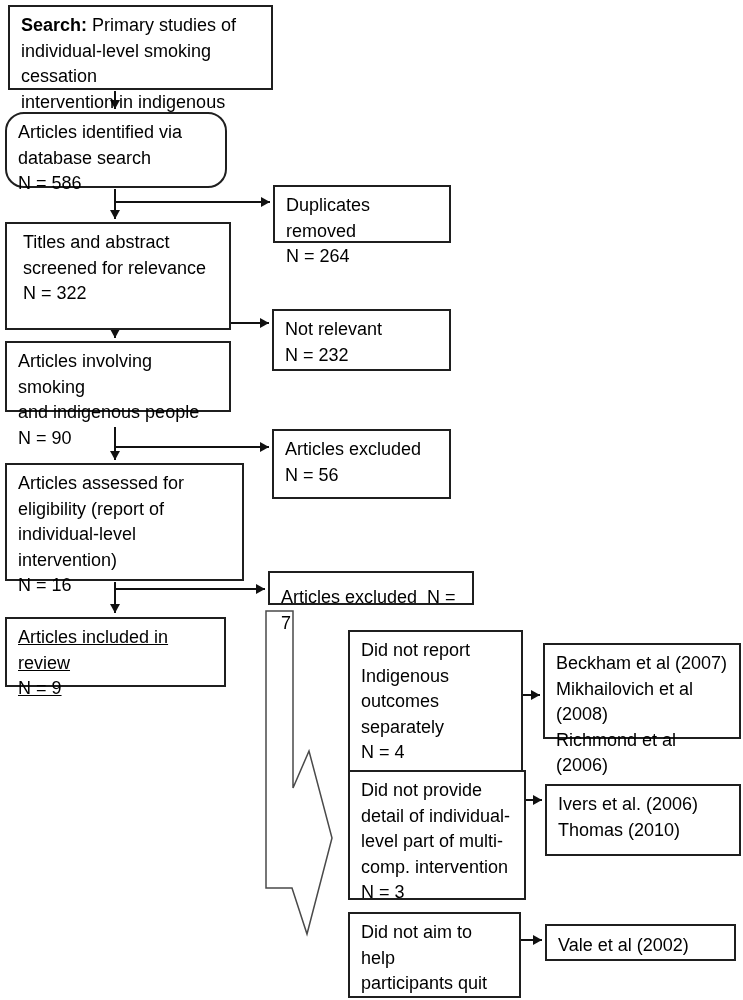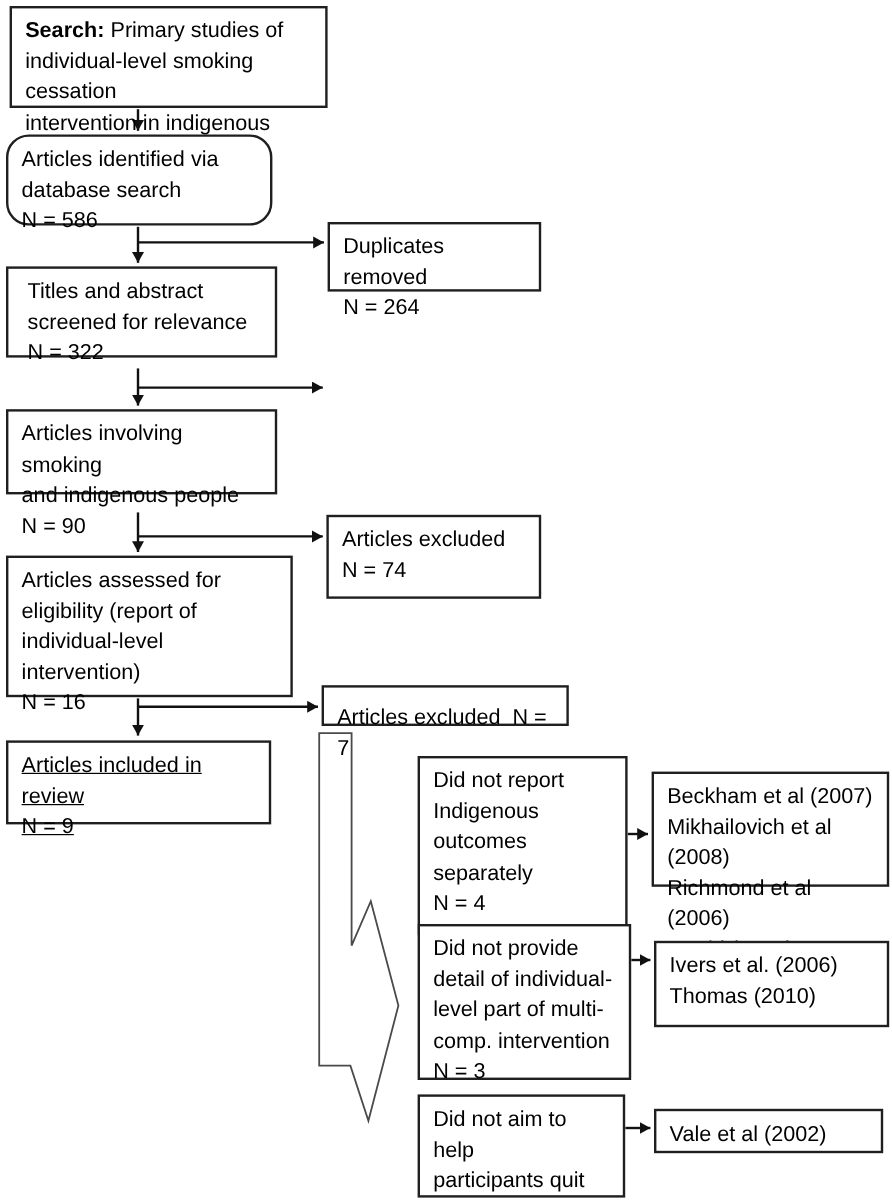--- a/index.html
+++ b/index.html
@@ -68,21 +68,21 @@
 intervention in indigenous
 peoples</span>
   </div>
 
   <div class="box" style="left:5px;top:112px;width:222px;height:76px;border-radius:19px;">
     <span class="pre">Articles identified via
 database search
 N = 586</span>
   </div>
 
-  <div class="box" style="left:5px;top:222px;width:226px;height:76px;padding-left:16px;">
+  <div class="box" style="left:5px;top:222px;width:226px;height:108px;padding-left:16px;">
     <span class="pre">Titles and abstract
 screened for relevance
 N = 322</span>
   </div>
 
   <div class="box" style="left:5px;top:341px;width:226px;height:71px;">
     <span class="pre">Articles involving smoking
 and indigenous people
 N = 90</span>
   </div>
@@ -98,24 +98,28 @@
   <div class="box" style="left:5px;top:617px;width:221px;height:70px;text-decoration:underline;">
     <span class="pre">Articles included in review
 N = 9</span>
   </div>
 
   <div class="box" style="left:273px;top:185px;width:178px;height:58px;">
     <span class="pre">Duplicates removed
 N = 264</span>
   </div>
 
+  <div class="box" style="left:272px;top:309px;width:179px;height:62px;">
+    <span class="pre">Not relevant
+N = 232</span>
+  </div>
 
   <div class="box" style="left:272px;top:429px;width:179px;height:70px;">
     <span class="pre">Articles excluded
-N = 74</span>
+N = 56</span>
   </div>
 
   <div class="box" style="left:268px;top:571px;width:206px;height:34px;padding-top:12px;">
     <span class="pre">Articles excluded&nbsp; N = 7</span>
   </div>
 
   <div class="box" style="left:348px;top:630px;width:175px;height:149px;">
     <span class="pre">Did not report
 Indigenous outcomes
 separately

